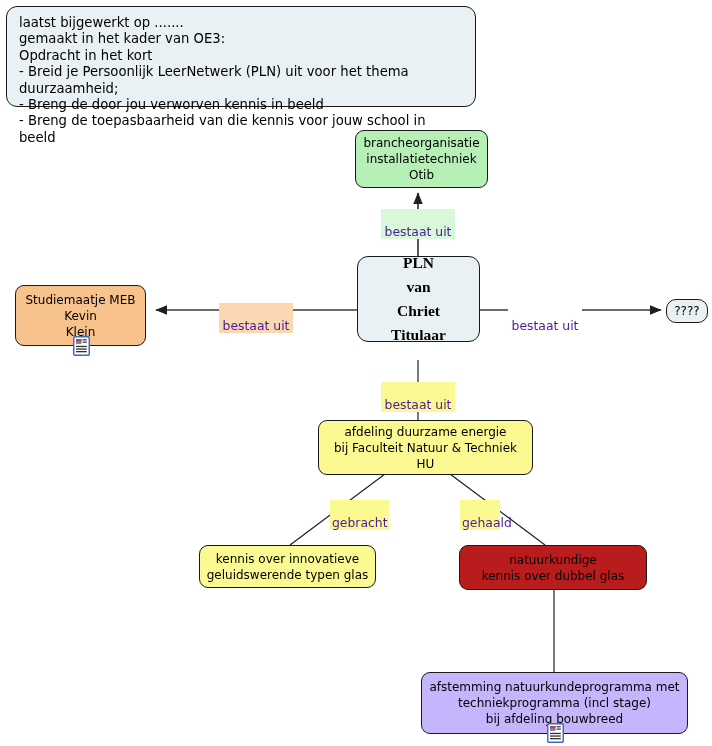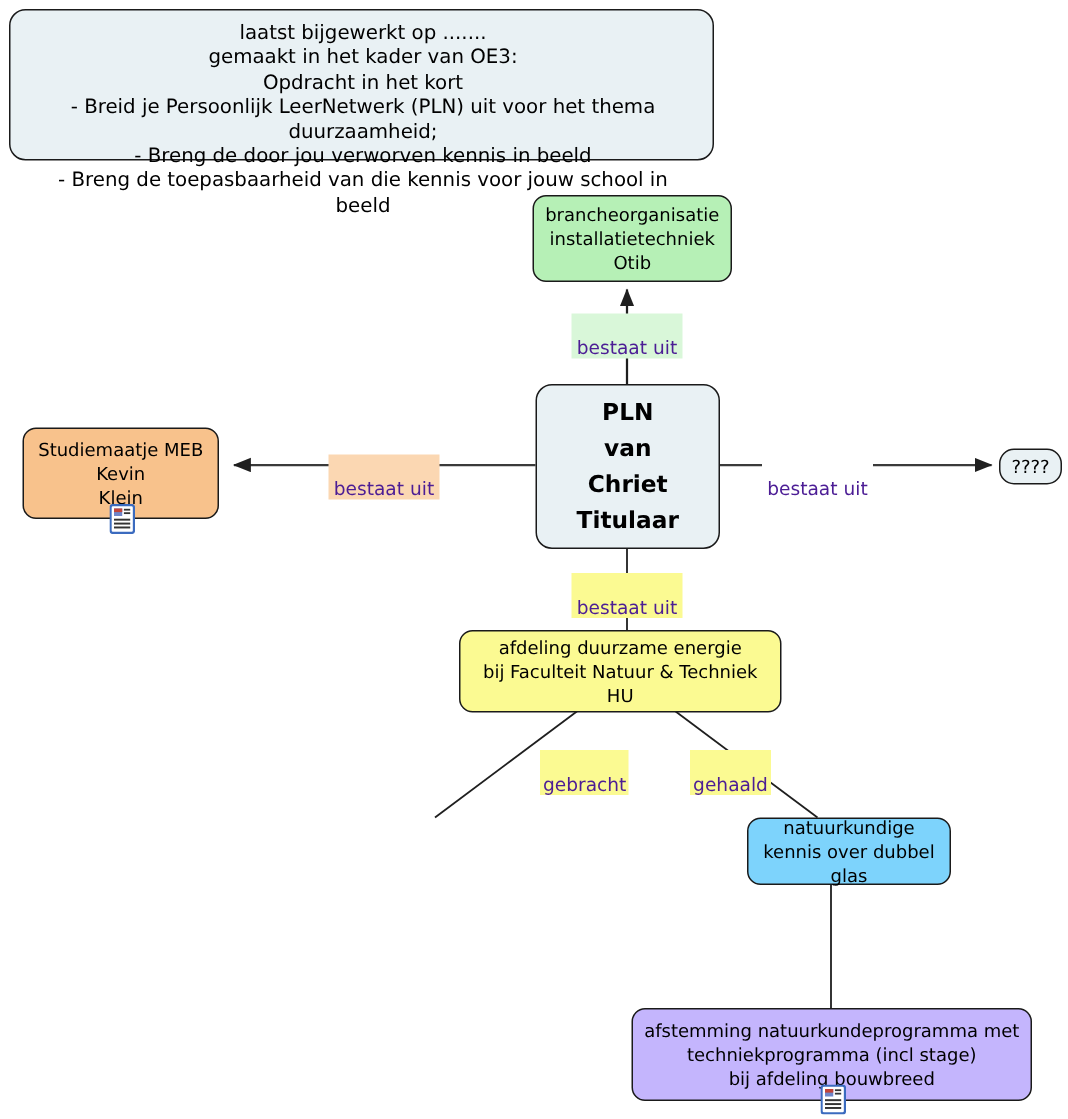--- a/index.html
+++ b/index.html
@@ -40,21 +40,21 @@
     border-radius: 9px;
     font-size: 12px;
     line-height: 16px;
     color: #000;
     white-space: pre-line;
   }
   .node.note-box {
     border-radius: 11px;
     align-items: flex-start;
     justify-content: flex-start;
-    text-align: center;
+    text-align: left;
     padding: 8px 10px 8px 12px;
     font-size: 13.2px;
     line-height: 16.4px;
   }
   .node.central {
     font-weight: bold;
     font-size: 15.5px;
     line-height: 24px;
     border-radius: 11px;
     border-width: 1.5px;
@@ -116,21 +116,21 @@
 - Breng de door jou verworven kennis in beeld
 - Breng de toepasbaarheid van die kennis voor jouw school in beeld</span>
   </div>
 
   <div class="node" style="left:355px; top:130px; width:133px; height:58px; background:#b6f0b6;">
     <span>brancheorganisatie
 installatietechniek
 Otib</span>
   </div>
 
-  <div class="node central" style="left:357px; top:256px; width:123px; height:110px; background:#e9f1f4;">
+  <div class="node central" style="left:357px; top:256px; width:123px; height:86px; background:#e9f1f4;font-family:Liberation Serif, serif;">
     <span>PLN
 van
 Chriet
 Titulaar</span>
   </div>
 
   <div class="node" style="left:15px; top:285px; width:131px; height:61px; background:#f8c28c;">
     <span>Studiemaatje MEB
 Kevin
 Klein</span>
@@ -143,28 +143,32 @@
       <rect x="3" y="9.8" width="10.8" height="1.3" fill="#333"></rect>
       <rect x="3" y="12.4" width="10.8" height="1.3" fill="#333"></rect>
       <rect x="3" y="15" width="10.8" height="1.3" fill="#333"></rect>
     </svg>
   </div>
 
   <div class="node tiny" style="left:666px; top:299px; width:42px; height:24px; background:#e9f1f4;">
     <span>????</span>
   </div>
 
-  <div class="node" style="left:306px; top:420px; width:215px; height:55px; background:#fbfa92;">
+  <div class="node" style="left:318px; top:420px; width:215px; height:55px; background:#fbfa92;">
     <span>afdeling duurzame energie
 bij Faculteit Natuur &amp; Techniek
 HU</span>
   </div>
 
-
-  <div class="node" style="left:498px; top:545px; width:136px; height:45px; background:#7dd3fc;">
+  <div class="node" style="left:199px; top:545px; width:177px; height:43px; background:#fbfa92;">
+    <span>kennis over innovatieve
+geluidswerende typen glas</span>
+  </div>
+
+  <div class="node" style="left:459px; top:545px; width:188px; height:45px; background:#b91c1c;">
     <span>natuurkundige
 kennis over dubbel glas</span>
   </div>
 
   <div class="node" style="left:421px; top:672px; width:267px; height:62px; background:#c4b5fd;">
     <span>afstemming natuurkundeprogramma met
 techniekprogramma (incl stage)
 bij afdeling bouwbreed</span>
     <svg class="note-icon" style="left:125px; top:50px;" viewBox="0 0 17 20">
       <rect x="0.7" y="0.7" width="15.6" height="18.6" rx="1.6" fill="#ffffff" stroke="#3b6bbf" stroke-width="1.5"></rect>
@@ -187,22 +191,22 @@
   </div>
 
   <div class="lbl" style="left:508px; top:303px; width:74px; background:#ffffff;">
     <span>bestaat uit</span>
   </div>
 
   <div class="lbl" style="left:381px; top:382px; width:74px; background:#fbfa92;">
     <span>bestaat uit</span>
   </div>
 
-  <div class="lbl" style="left:330px; top:500px; width:59px; background:#fbfa92;margin-left:30px;">
+  <div class="lbl" style="left:330px; top:500px; width:59px; background:#fbfa92;">
     <span>gebracht</span>
   </div>
 
-  <div class="lbl" style="left:460px; top:500px; width:54px; background:#fbfa92;">
+  <div class="lbl" style="left:460px; top:500px; width:40px; background:#fbfa92;">
     <span>gehaald</span>
   </div>
 
 
 </div>
 
 </body></html>

